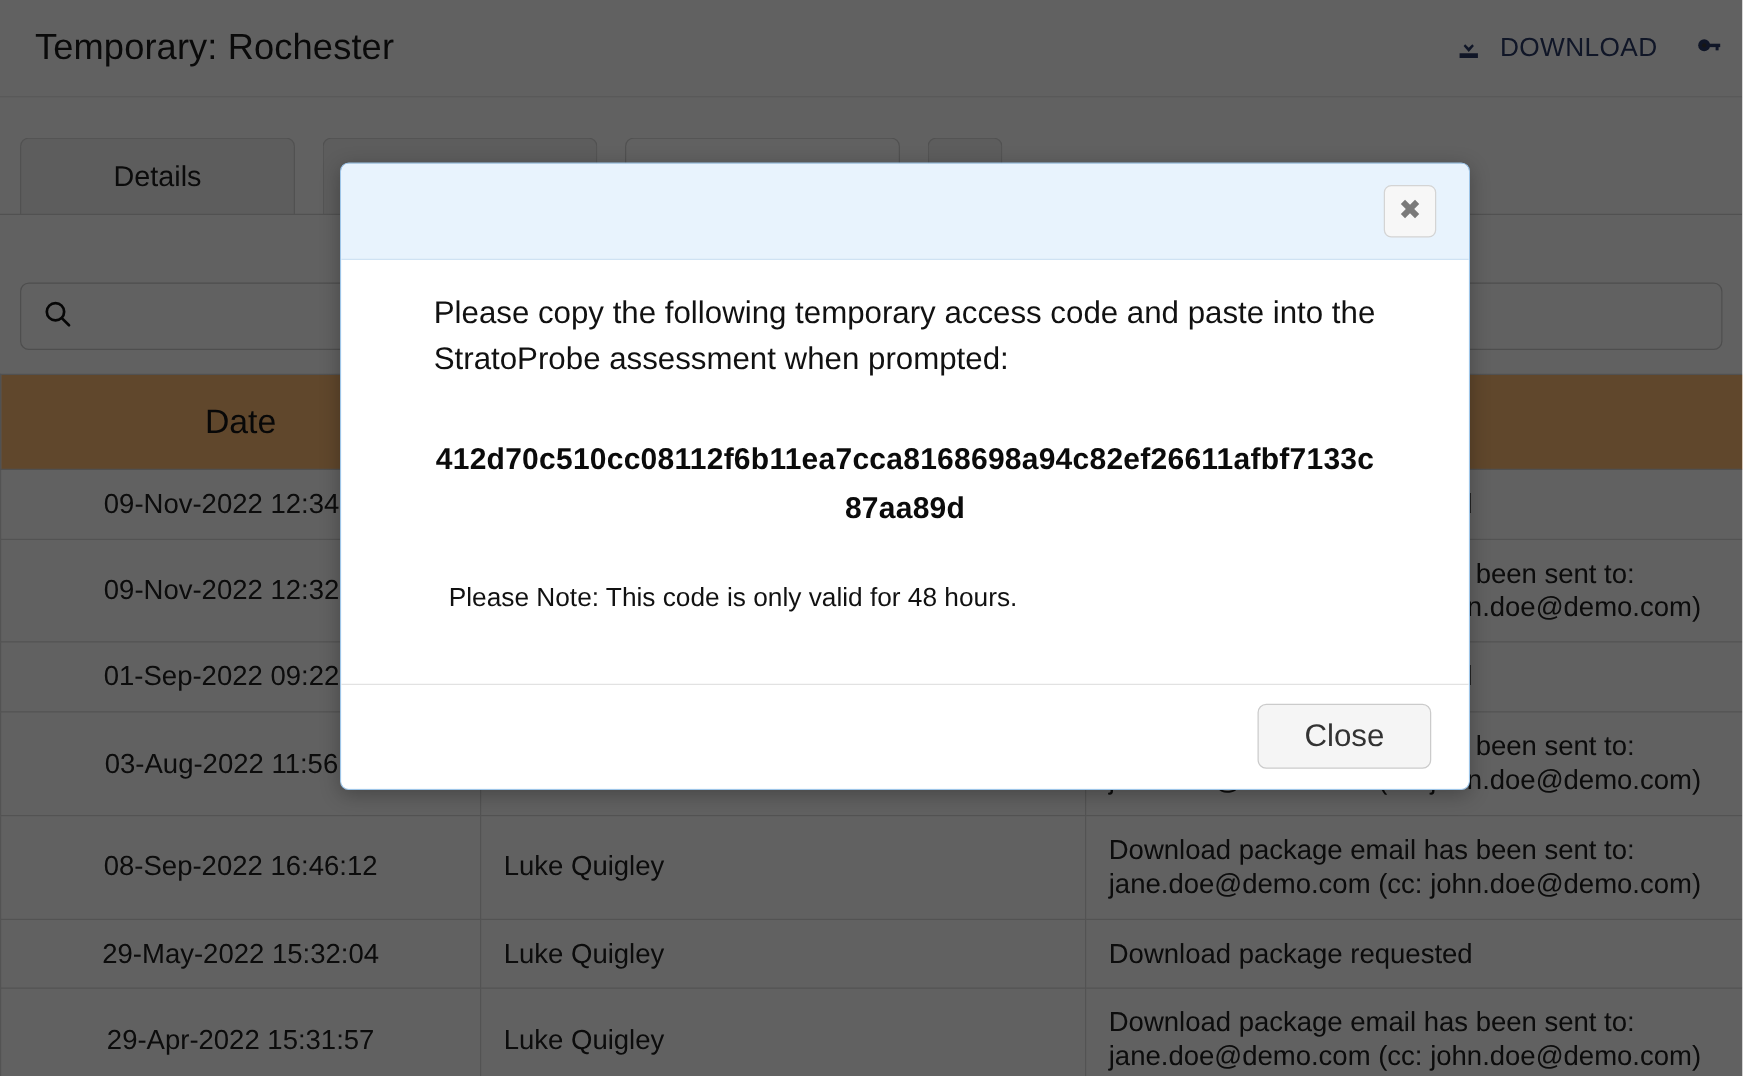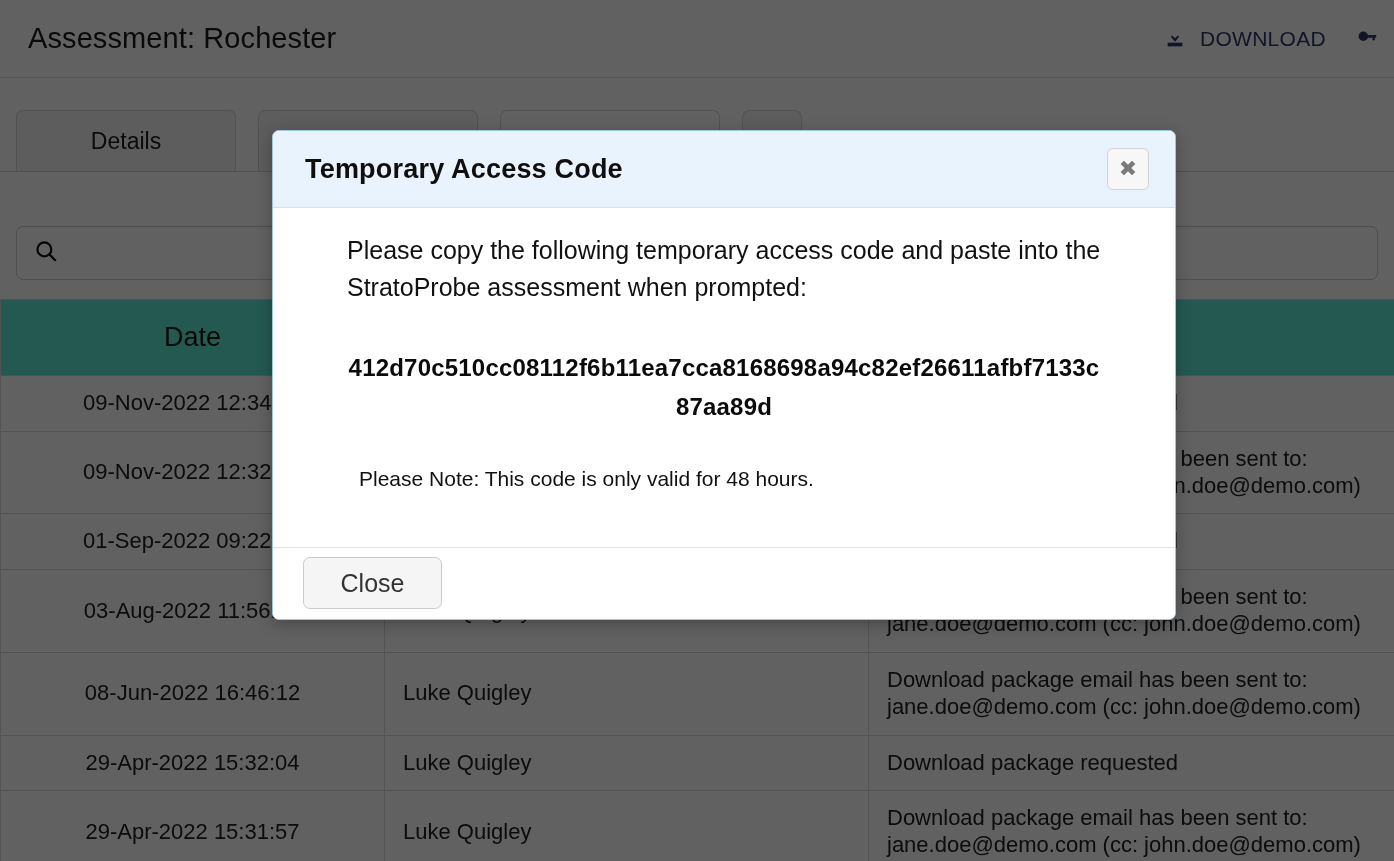--- a/index.html
+++ b/index.html
@@ -153,21 +153,21 @@
     border-collapse: collapse;
     width: 1394px;
     table-layout: fixed;
   }
   table.grid col.c-date { width: 384px; }
   table.grid col.c-user { width: 484px; }
   table.grid col.c-action { width: 526px; }
 
   table.grid th {
     height: 76px;
-    background: #5eead4;
+    background: #fdba74;
     border-top: 1px solid #d5d5d5;
     border-bottom: 1px solid #cfcfcf;
     border-right: 1px solid #d5d5d5;
     font-size: 27px;
     font-weight: normal;
     color: #161616;
     text-align: center;
     padding: 0 18px;
     box-sizing: border-box;
     white-space: nowrap;
@@ -265,23 +265,24 @@
   }
   .modal-note {
     font-size: 21px;
     color: #111111;
     margin: 12px;
   }
 
   .modal-footer {
     border-top: 1px solid #e2e2e2;
     background: #ffffff;
-    height: 72px;
-    display: flex;
-    align-items: center;
+    height: 84px;
+    display: flex;
+    align-items: center;
+    justify-content: flex-end;
     padding: 0 30px;
     box-sizing: border-box;
   }
   .btn-close {
     min-width: 139px;
     height: 52px;
     border: 1px solid #cbcbcb;
     border-radius: 7px;
     background: #f5f5f5;
     color: #333333;
@@ -294,21 +295,21 @@
   }
 </style>
 </head>
 <body>
 
 <div id="root">
 
   <div class="page">
 
     <div class="app-header">
-      <div class="app-title">Assessment: Rochester</div>
+      <div class="app-title">Temporary: Rochester</div>
       <div class="header-actions">
 
         <div class="header-action">
           <span>
             <svg width="22" height="22" viewBox="0 0 24 24" fill="#2b3a67">
               <path d="M12 3v8.2l3.1-3.1 1.4 1.4L12 14.9 7.5 9.5l1.4-1.4L12 11.2V3z"></path>
               <path d="M4 16h16v4H4z"></path>
             </svg>
           </span>
           <span>DOWNLOAD</span>
@@ -387,45 +388,44 @@
               <td class="date-cell">01-Sep-2022 09:22:47</td>
               <td>Luke Quigley</td>
               <td class="action-cell">Download package requested</td>
             </tr>
             <tr>
               <td class="date-cell">03-Aug-2022 11:56:38</td>
               <td>Luke Quigley</td>
               <td class="action-cell">Download package email has been sent to: jane.doe@demo.com (cc: john.doe@demo.com)</td>
             </tr>
             <tr>
-              <td class="date-cell">08-Jun-2022 16:46:12</td>
+              <td class="date-cell">08-Sep-2022 16:46:12</td>
               <td>Luke Quigley</td>
               <td class="action-cell">Download package email has been sent to: jane.doe@demo.com (cc: john.doe@demo.com)</td>
             </tr>
             <tr>
-              <td class="date-cell">29-Apr-2022 15:32:04</td>
+              <td class="date-cell">29-May-2022 15:32:04</td>
               <td>Luke Quigley</td>
               <td class="action-cell">Download package requested</td>
             </tr>
             <tr>
               <td class="date-cell">29-Apr-2022 15:31:57</td>
               <td>Luke Quigley</td>
               <td class="action-cell">Download package email has been sent to: jane.doe@demo.com (cc: john.doe@demo.com)</td>
             </tr>
           </tbody>
       </table>
     </div>
 
   </div>
 
   <div class="backdrop"></div>
 
   <div class="modal">
     <div class="modal-header">
-      <div class="modal-title">Temporary Access Code</div>
       <div class="modal-close">✖</div>
     </div>
     <div class="modal-body">
       <p class="modal-para">Please copy the following temporary access code and paste into the StratoProbe assessment when prompted:</p>
       <div class="code-block">412d70c510cc08112f6b11ea7cca8168698a94c82ef26611afbf7133c87aa89d</div>
       <p class="modal-note">Please Note: This code is only valid for 48 hours.</p>
     </div>
     <div class="modal-footer">
       <button class="btn-close">Close</button>
     </div>

